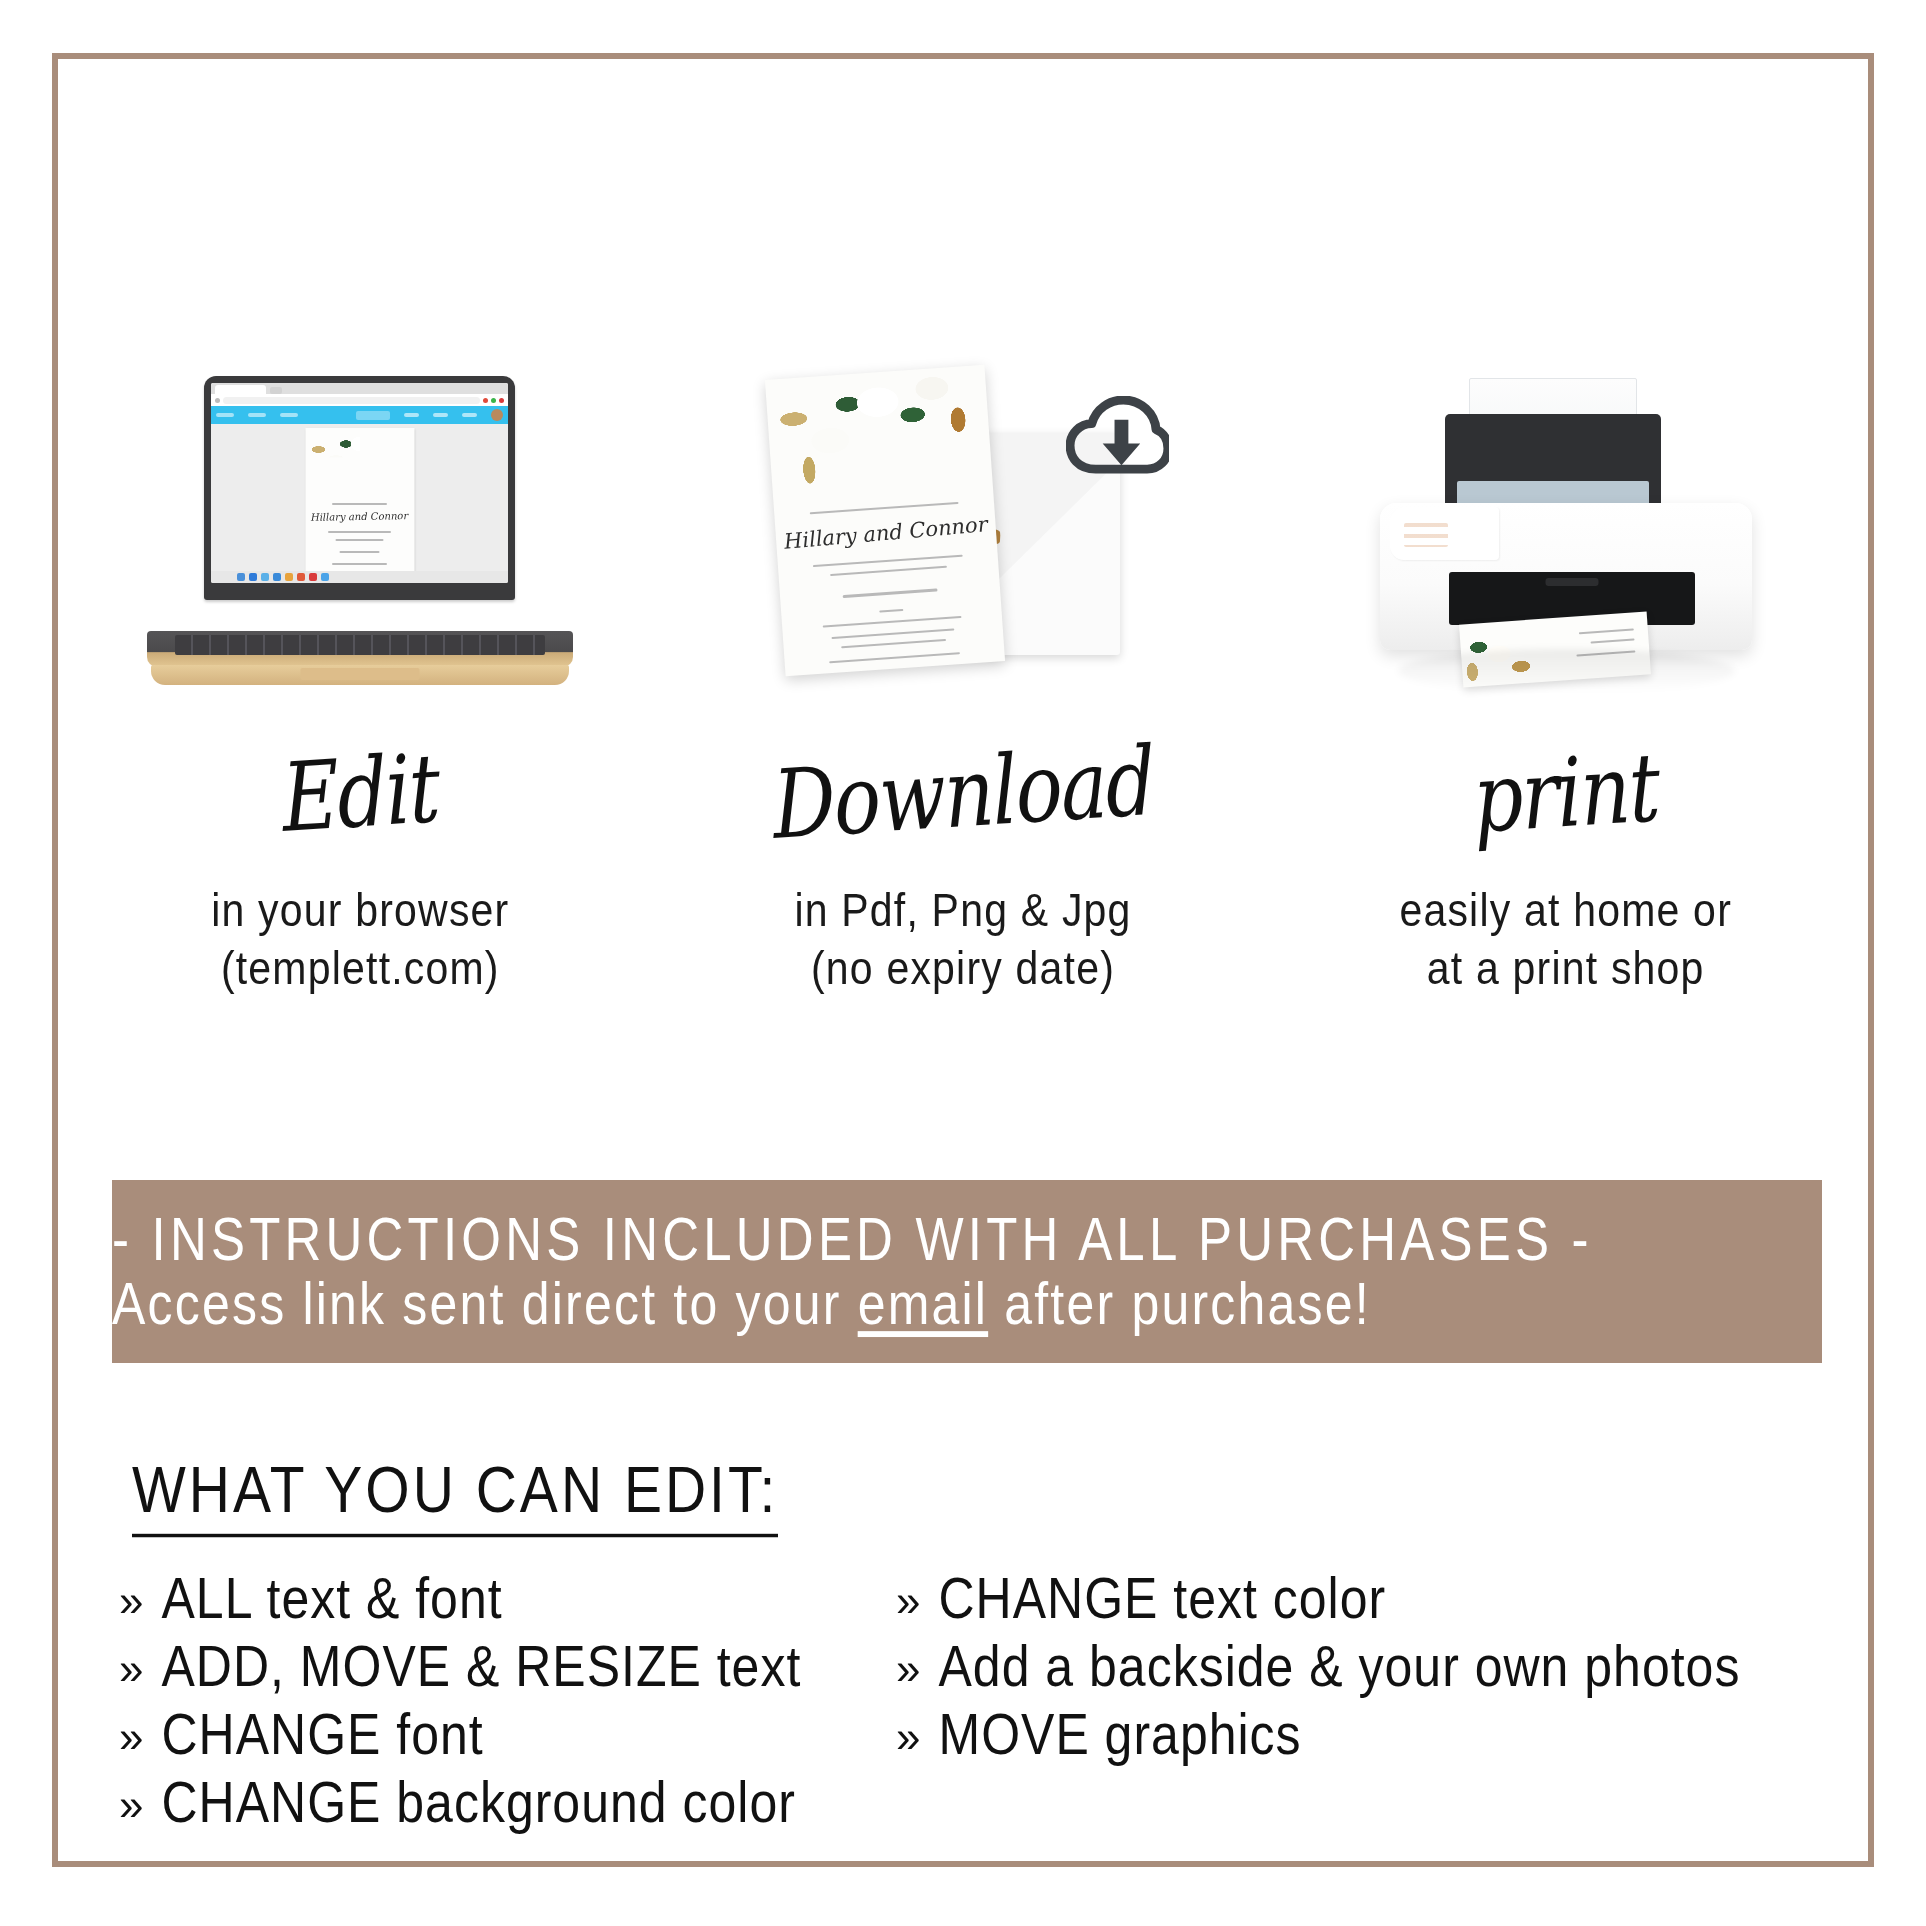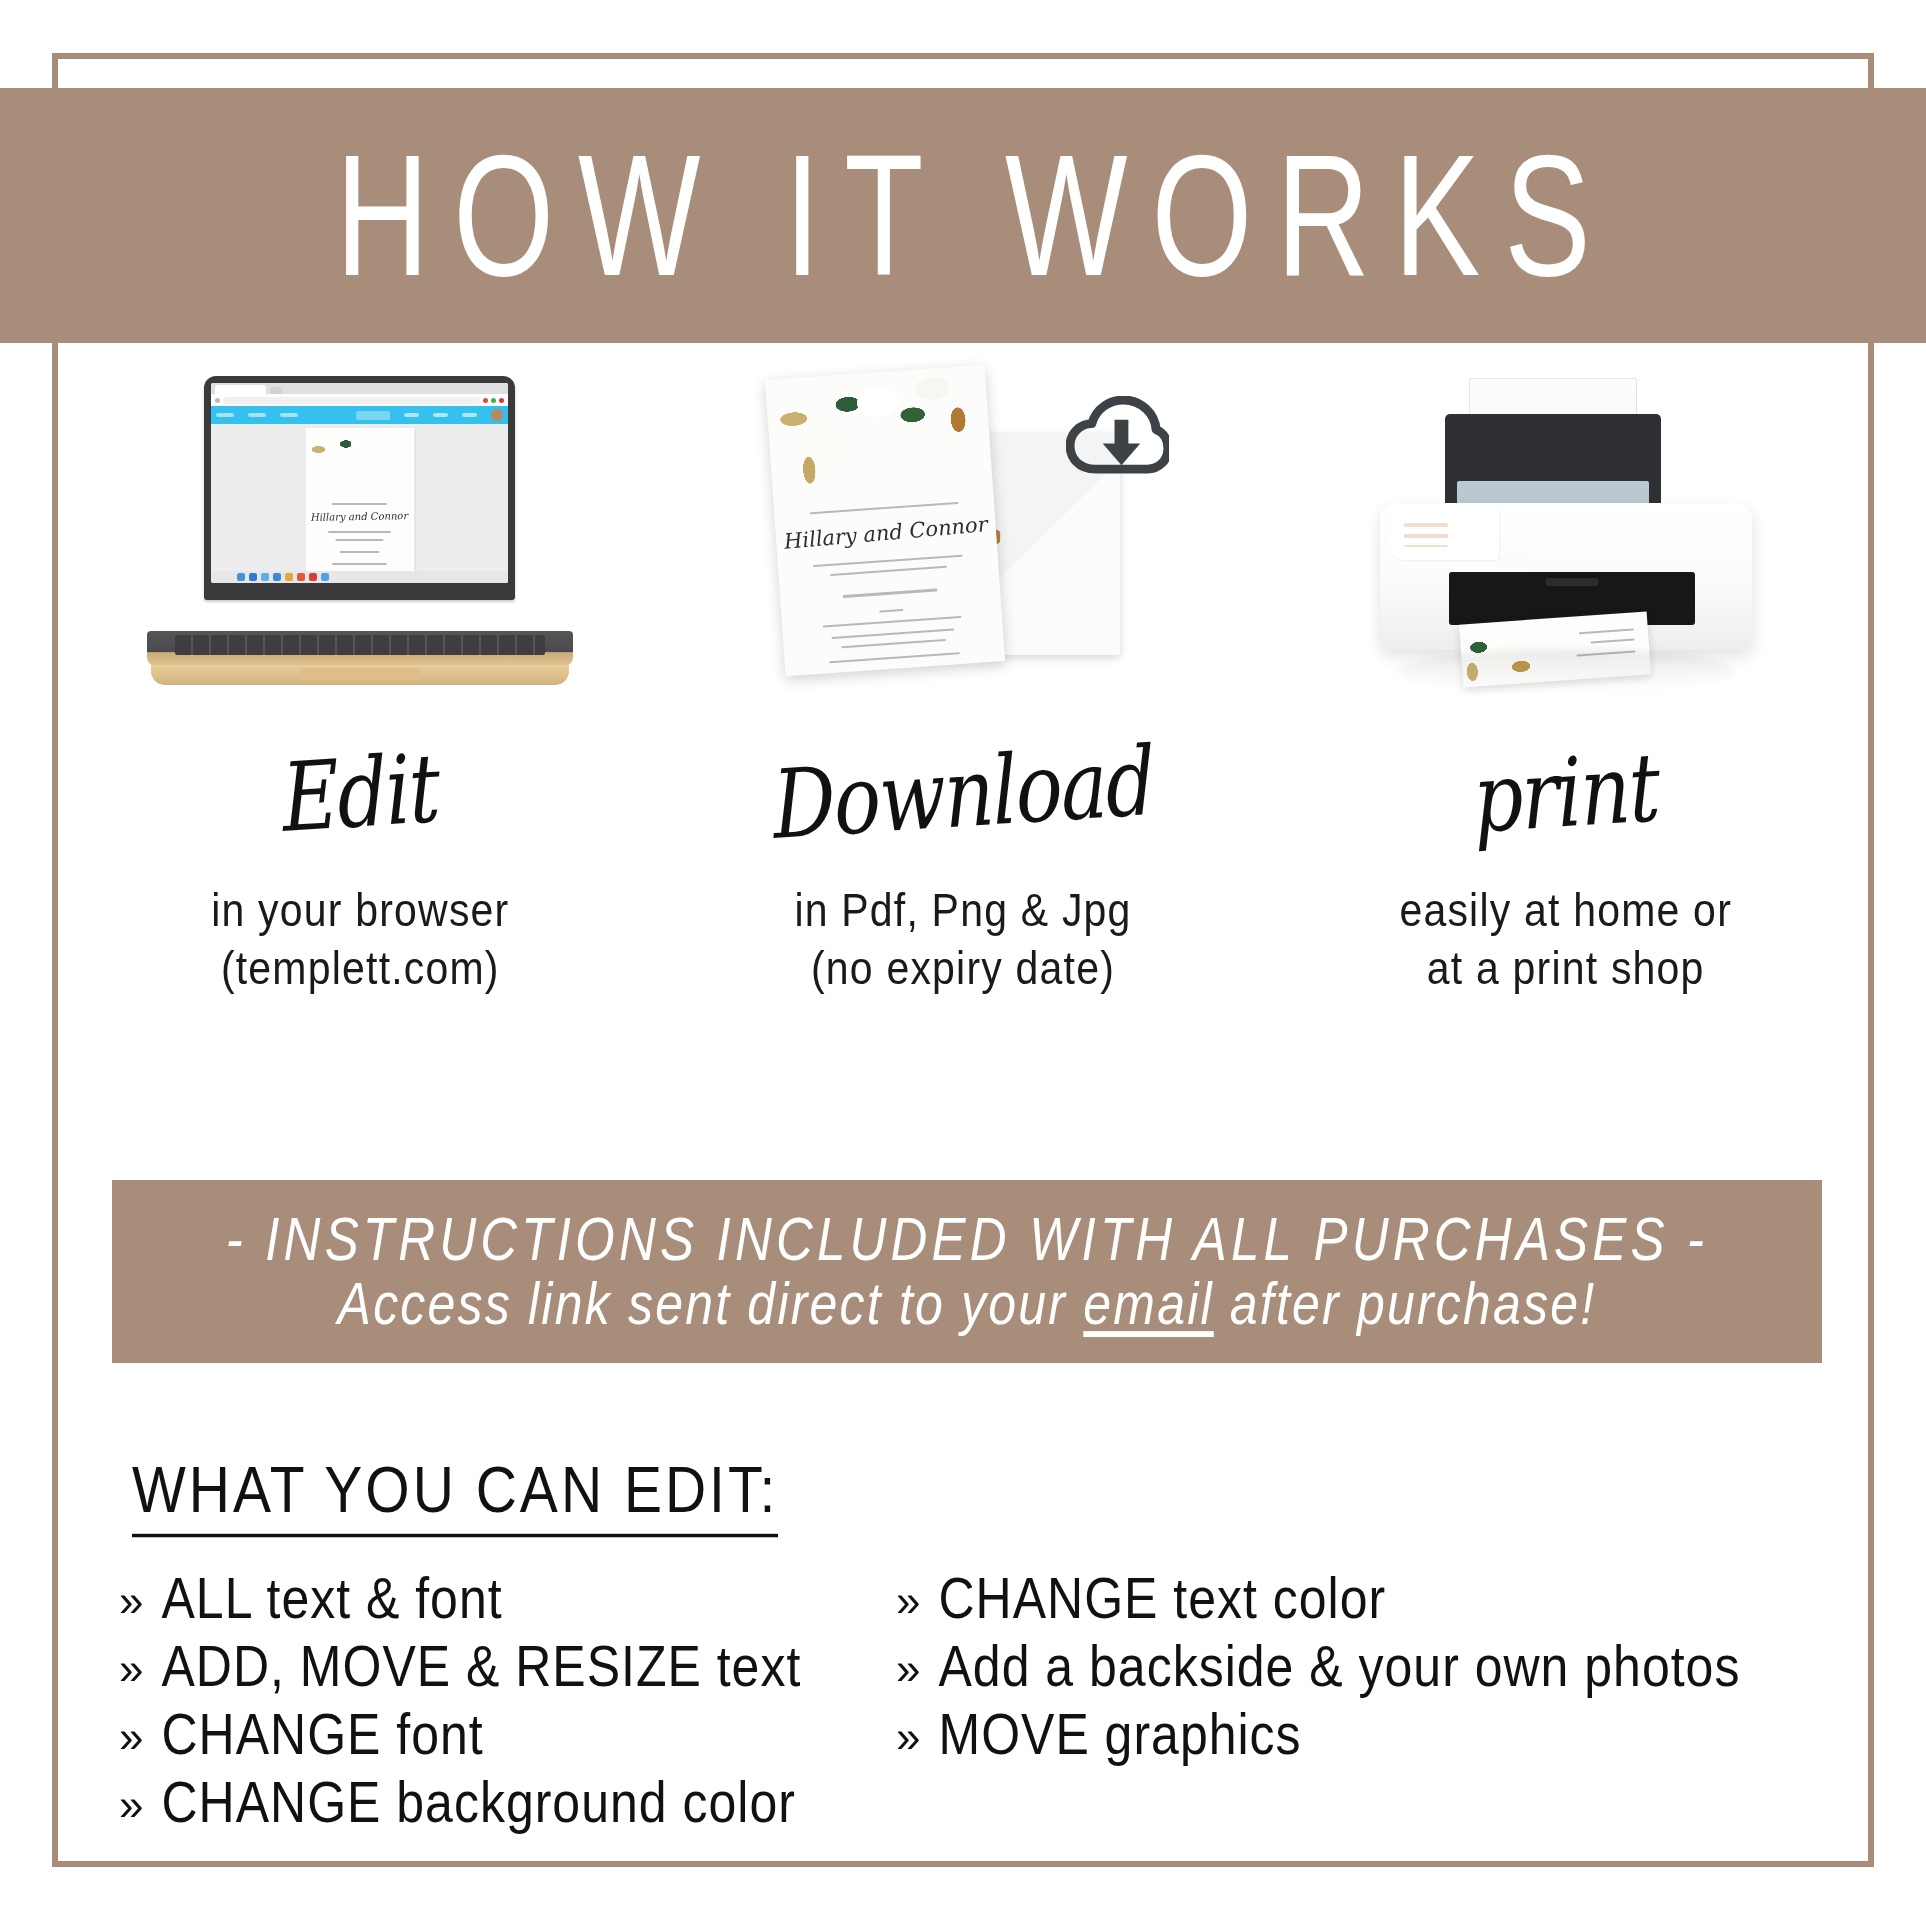--- a/index.html
+++ b/index.html
@@ -206,23 +206,22 @@
   }
   .pr-reflect { position: absolute; left: 40px; top: 273px; width: 337px; height: 44px;
     background: linear-gradient(180deg, rgba(0,0,0,.07), rgba(0,0,0,0)); filter: blur(3px); border-radius: 50%; }
 
   
   .instr-banner {
     position: absolute;
     left: 112px; top: 1180px;
     width: 1710px; height: 183px;
     background: #a98d7b;
-    display: flex; flex-direction: column; align-items: center; justify-content: center;
+    display: flex; flex-direction: column; align-items: flex-start; justify-content: center;
     gap: 6px;
-    font-style: italic;
   }
   .instr-line1 {
     color: #fff; font-size: 51px; font-weight: 300;
     letter-spacing: 4.2px; transform: scaleY(1.18); white-space: nowrap;
   }
   .instr-line2 {
     color: #fff; font-size: 50px; font-weight: 300;
     letter-spacing: 2.2px; transform: scaleY(1.18); white-space: nowrap;
   }
   .instr-line2 .u { text-decoration: underline; text-underline-offset: 6px; }
@@ -244,23 +243,20 @@
     transform: scaleY(1.14); transform-origin: left center; white-space: nowrap; line-height: 1;
   }
 </style>
 </head>
 <body>
 
 <div id="page">
 
   <div class="frame"></div>
 
-  <div class="header-band">
-    <div class="header-title">HOW IT WORKS</div>
-  </div>
 
   <div class="steps">
 
     <div class="step">
       <div class="step-art">
         <div class="laptop">
           <div class="lap-lid">
             <div class="lap-screen">
               <div class="br-tabs">
                 <div class="br-tab"></div>

